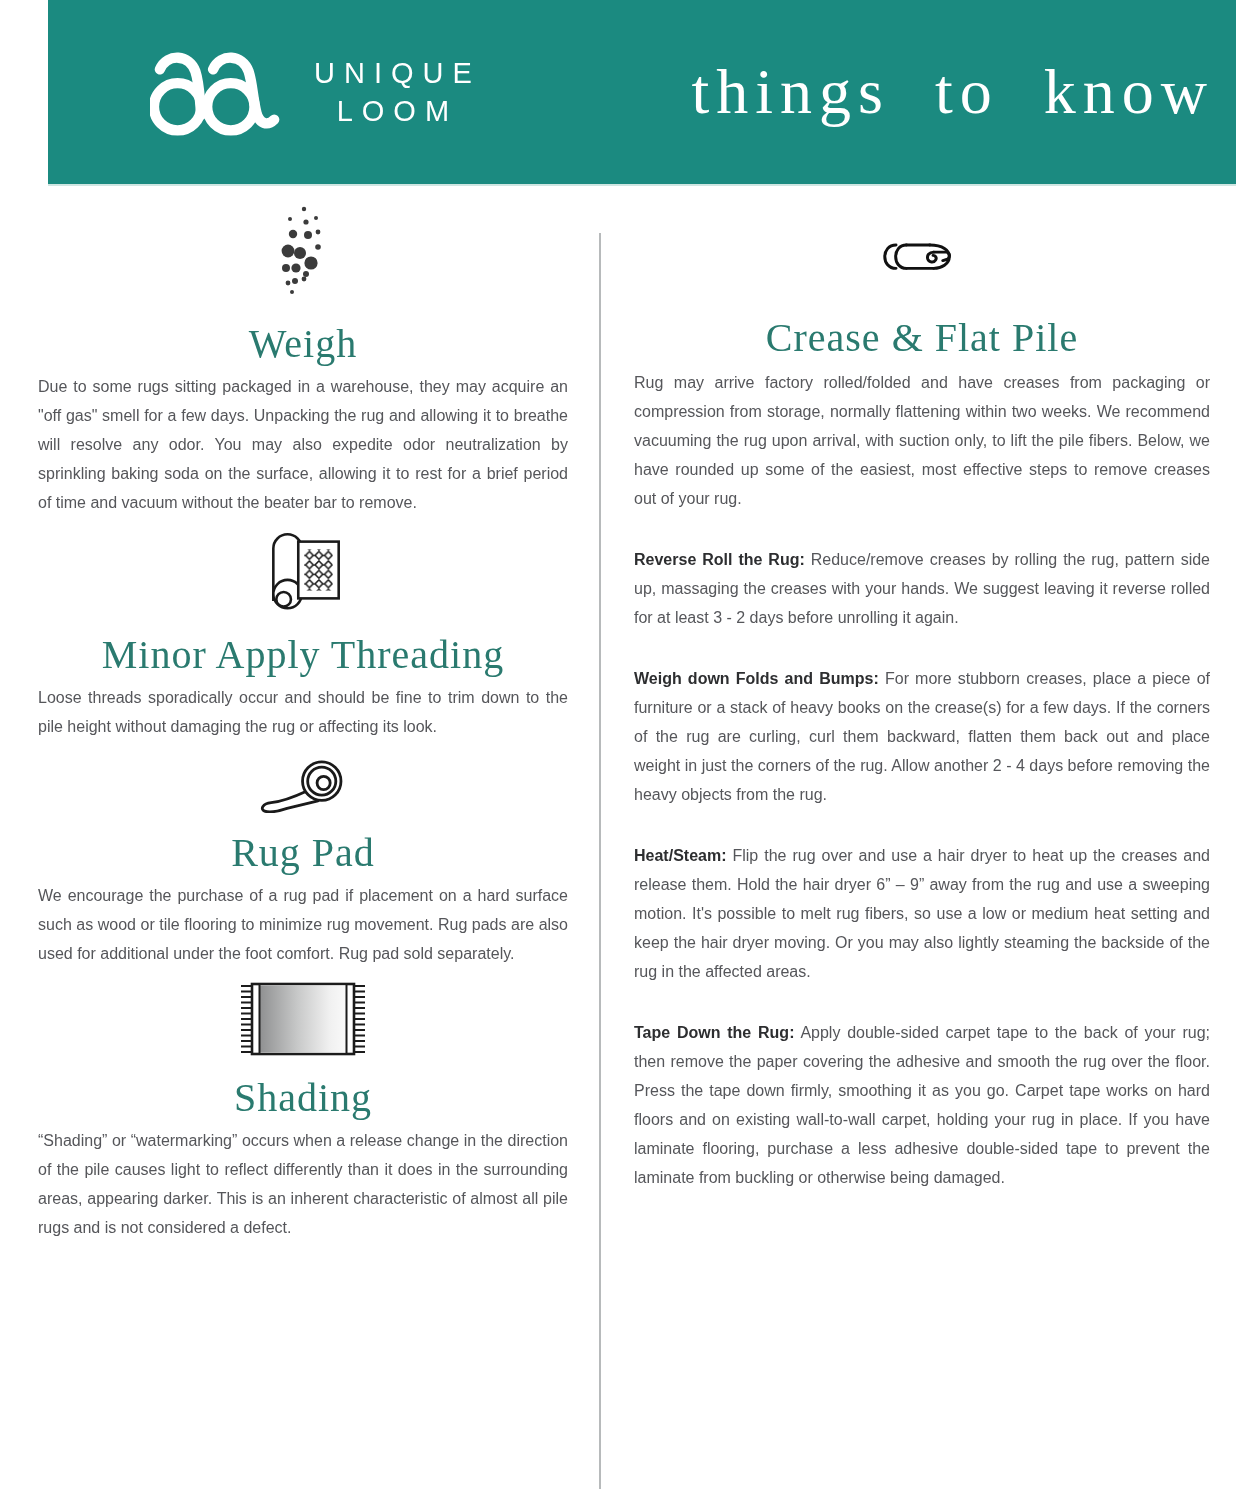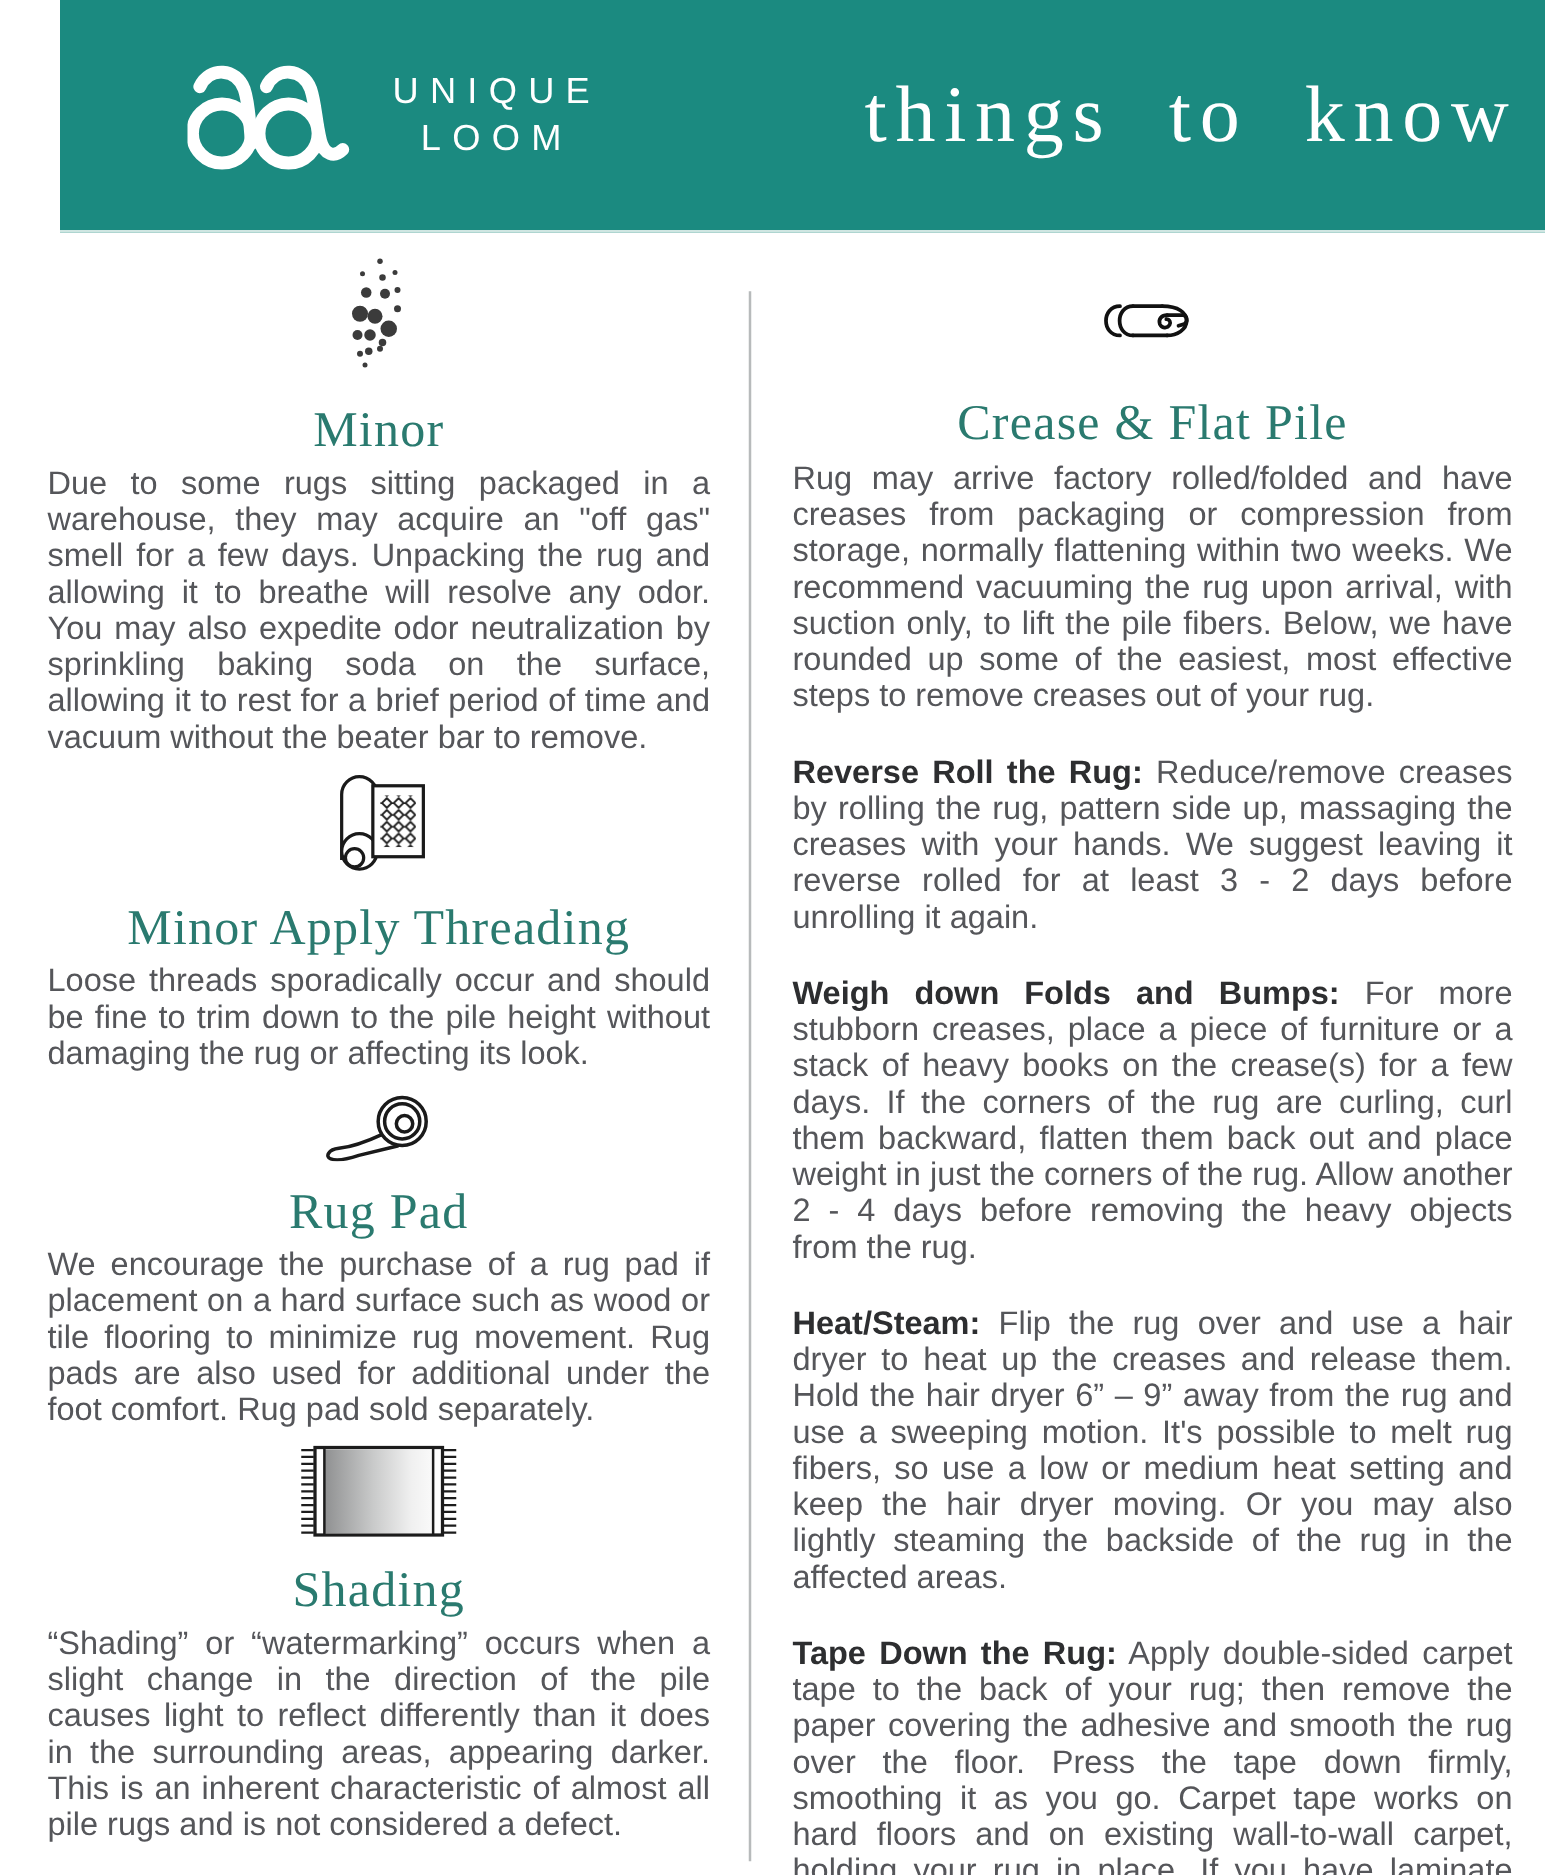--- a/index.html
+++ b/index.html
@@ -42,21 +42,21 @@
   .col-left{left:38px;top:204px;width:530px;}
   .col-right{left:634px;top:238px;width:576px;}
   .icon-wrap{display:flex;justify-content:center;align-items:flex-end;}
   .heading{
     font-family:"Liberation Serif",serif;font-weight:500;
     color:var(--heading-teal);font-size:40px;line-height:44px;
     text-align:center;margin:0;letter-spacing:1px;
   }
   .body-text{
     margin:0;text-align:justify;
-    font-size:26px;line-height:29px;color:var(--body-gray);
+    font-size:16px;line-height:29px;color:var(--body-gray);
   }
   .body-text strong{color:var(--label-dark);font-weight:700;}
   
   .sec-odor .icon-wrap{height:96px;}
   .sec-odor .heading{margin-top:22px;}
   .sec-odor .body-text{margin-top:6px;}
   .sec-threading .icon-wrap{margin-top:10px;height:86px;}
   .sec-threading .heading{margin-top:20px;}
   .sec-threading .body-text{margin-top:6px;}
   .sec-rugpad .icon-wrap{margin-top:12px;height:60px;}
@@ -114,21 +114,21 @@
           <circle cx="15" cy="64" r="4"></circle>
             <circle cx="25" cy="64" r="4.6"></circle>
           <circle cx="35" cy="70" r="3"></circle>
           <circle cx="17" cy="79" r="2.4"></circle>
             <circle cx="24" cy="77" r="3"></circle>
             <circle cx="33" cy="75" r="2.4"></circle>
           <circle cx="21" cy="88" r="2"></circle>
         </g>
       </svg>
     </div>
-    <h2 class="heading">Minor</h2>
+    <h2 class="heading">Weigh</h2>
     <p class="body-text">Due to some rugs sitting packaged in a warehouse, they may acquire an "off gas" smell for a few days. Unpacking the rug and allowing it to breathe will resolve any odor. You may also expedite odor neutralization by sprinkling baking soda on the surface, allowing it to rest for a brief period of time and vacuum without the beater bar to remove.</p>
   </div>
 
   <div class="section sec-threading">
     <div class="icon-wrap">
       <svg width="82" height="86" viewBox="0 0 95 100">
         <defs>
           <pattern id="lat" width="11" height="11" patternUnits="userSpaceOnUse">
             <path d="M-1 5.5 L5.5 -1 M5.5 12 L12 5.5 M-1 5.5 L5.5 12 M5.5 -1 L12 5.5" stroke="#1a1a1a" stroke-width="1.7" fill="none"></path>
           </pattern>
@@ -177,21 +177,21 @@
             <path d="M1 6 H11 M1 11.5 H11 M1 17 H11 M1 22.5 H11 M1 28 H11 M1 33.5 H11 M1 39 H11 M1 44.5 H11 M1 50 H11 M1 55.5 H11 M1 61 H11 M1 66.5 H11 M1 72 H11"></path>
             <path d="M115 6 H125 M115 11.5 H125 M115 17 H125 M115 22.5 H125 M115 28 H125 M115 33.5 H125 M115 39 H125 M115 44.5 H125 M115 50 H125 M115 55.5 H125 M115 61 H125 M115 66.5 H125 M115 72 H125"></path>
           </g>
           <rect x="12" y="4" width="102" height="70" fill="#ffffff" stroke-width="2.6"></rect>
           <rect x="19.5" y="5.5" width="87" height="67" fill="url(#shade)" stroke="none"></rect>
           <path d="M19.5 4 V74 M106.5 4 V74"></path>
         </g>
       </svg>
     </div>
     <h2 class="heading">Shading</h2>
-    <p class="body-text">“Shading” or “watermarking” occurs when a slight change in the direction of the pile causes light to reflect differently than it does in the surrounding areas, appearing darker. This is an inherent characteristic of almost all pile rugs and is not considered a defect.</p>
+    <p class="body-text">“Shading” or “watermarking” occurs when a release change in the direction of the pile causes light to reflect differently than it does in the surrounding areas, appearing darker. This is an inherent characteristic of almost all pile rugs and is not considered a defect.</p>
   </div>
 
 </div>
 
 <div class="col col-right">
 
   <div class="section sec-crease">
     <div class="icon-wrap">
       <svg width="104" height="49" viewBox="0 0 160 75">
         <g stroke="#111111" stroke-width="4.6" fill="none" stroke-linecap="round" stroke-linejoin="round">

